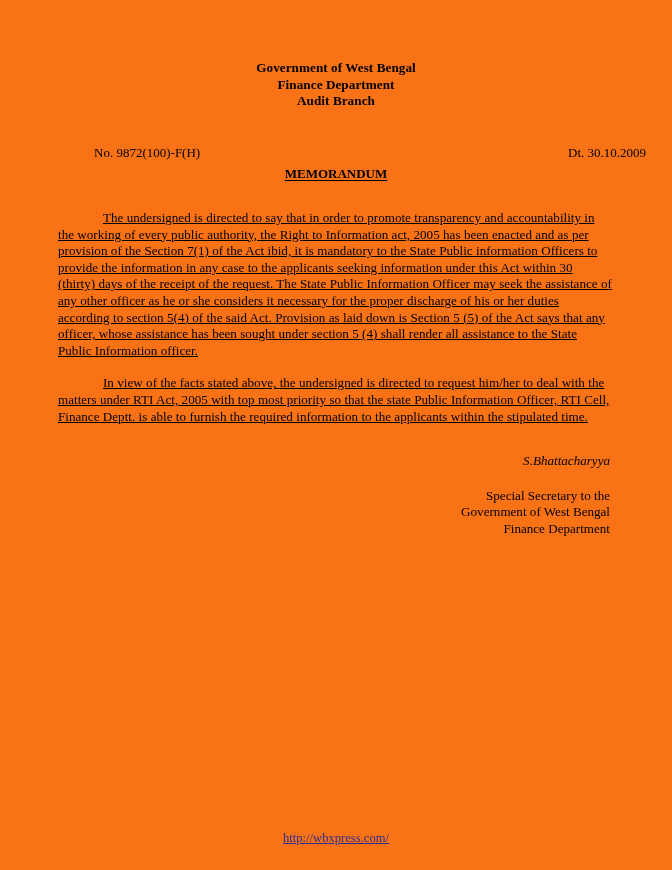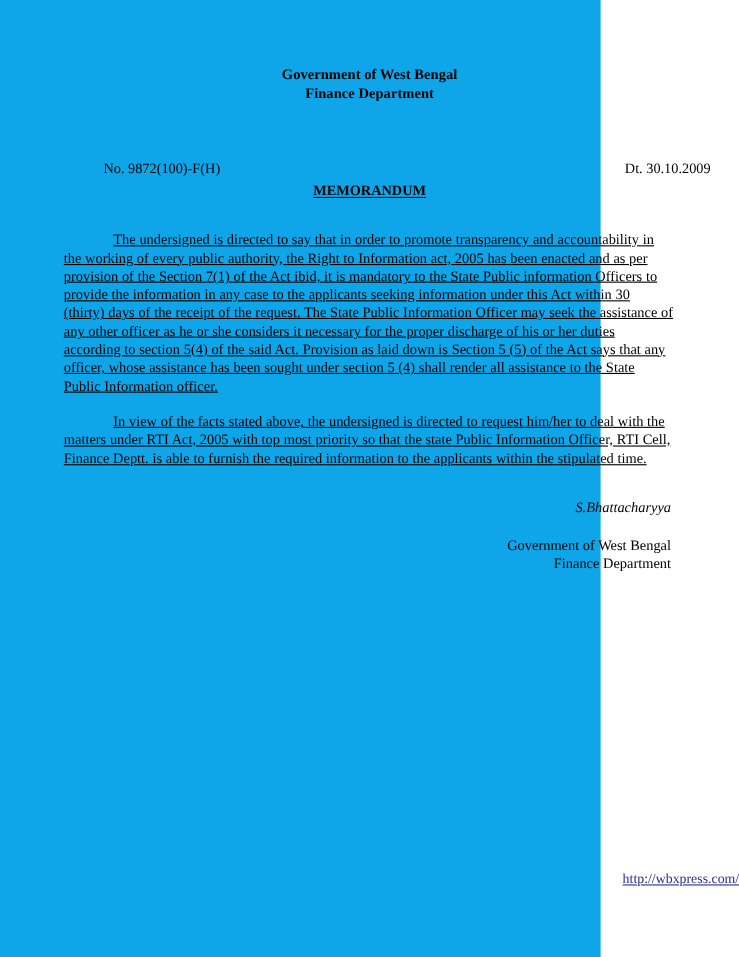--- a/index.html
+++ b/index.html
@@ -11,24 +11,24 @@
   body {
     width: 672px;
     height: 870px;
     position: relative;
     font-family: "Liberation Serif", "DejaVu Serif", serif;
     color: #000000;
     -webkit-font-smoothing: antialiased;
   }
   .page {
     position: relative;
-    width: 546px;
+    width: 672px;
     height: 870px;
     box-sizing: border-box;
-    background: #0ea5e9;
+    background: #f97316;
     padding-left: 45px;
   }
 
   
   .letterhead {
     position: absolute;
     left: 0;
     top: 60px;
     width: 672px;
     text-align: center;
@@ -109,58 +109,60 @@
   }
   .desig-line {
     display: block;
     font-size: 13.1px;
   }
 
   
   .footer {
     position: absolute;
     left: 0;
-    top: 790px;
+    top: 828px;
     width: 672px;
-    text-align: right;
+    text-align: center;
   }
   .footer a {
     font-size: 12.6px;
     color: #2d2d8f;
     text-decoration: underline;
     text-underline-offset: 1px;
   }
 </style>
 </head>
 <body>
 
 <div class="page">
 
   <div class="letterhead">
     <span class="lh-line">Government of West Bengal</span>
     <span class="lh-line">Finance Department</span>
+    <span class="lh-line">Audit Branch</span>
   </div>
 
   <div class="refrow">
     <span class="memo-no">No. 9872(100)-F(H)</span>
     <span class="memo-date">Dt. 30.10.2009</span>
   </div>
 
   <div class="memo-title">
     <span>MEMORANDUM</span>
   </div>
 
   <div class="body-area">
     <p class="para">The undersigned is directed to say that in order to promote transparency and accountability in the working of every public authority, the Right to Information act, 2005 has been enacted and as per provision of the Section 7(1) of the Act ibid, it is mandatory to the State Public information Officers to provide the information in any case to the applicants seeking information under this Act within 30 (thirty) days of the receipt of the request. The State Public Information Officer may seek the assistance of any other officer as he or she considers it necessary for the proper discharge of his or her duties according to section 5(4) of the said Act. Provision as laid down is Section 5 (5) of the Act says that any officer, whose assistance has been sought under section 5 (4) shall render all assistance to the State Public Information officer.</p>
     <p class="para">In view of the facts stated above, the undersigned is directed to request him/her to deal with the matters under RTI Act, 2005 with top most priority so that  the state Public Information Officer, RTI Cell, Finance Deptt. is able to furnish the required information to the applicants within the stipulated time.</p>
   </div>
 
   <div class="sign-area">
     <span class="sign-name">S.Bhattacharyya</span>
     <div class="desig-block">
+      <span class="desig-line">Special Secretary to the</span>
       <span class="desig-line">Government of West Bengal</span>
       <span class="desig-line">Finance Department</span>
     </div>
   </div>
 
   <div class="footer">
     <a href="#">http://wbxpress.com/</a>
   </div>
 
 </div>

